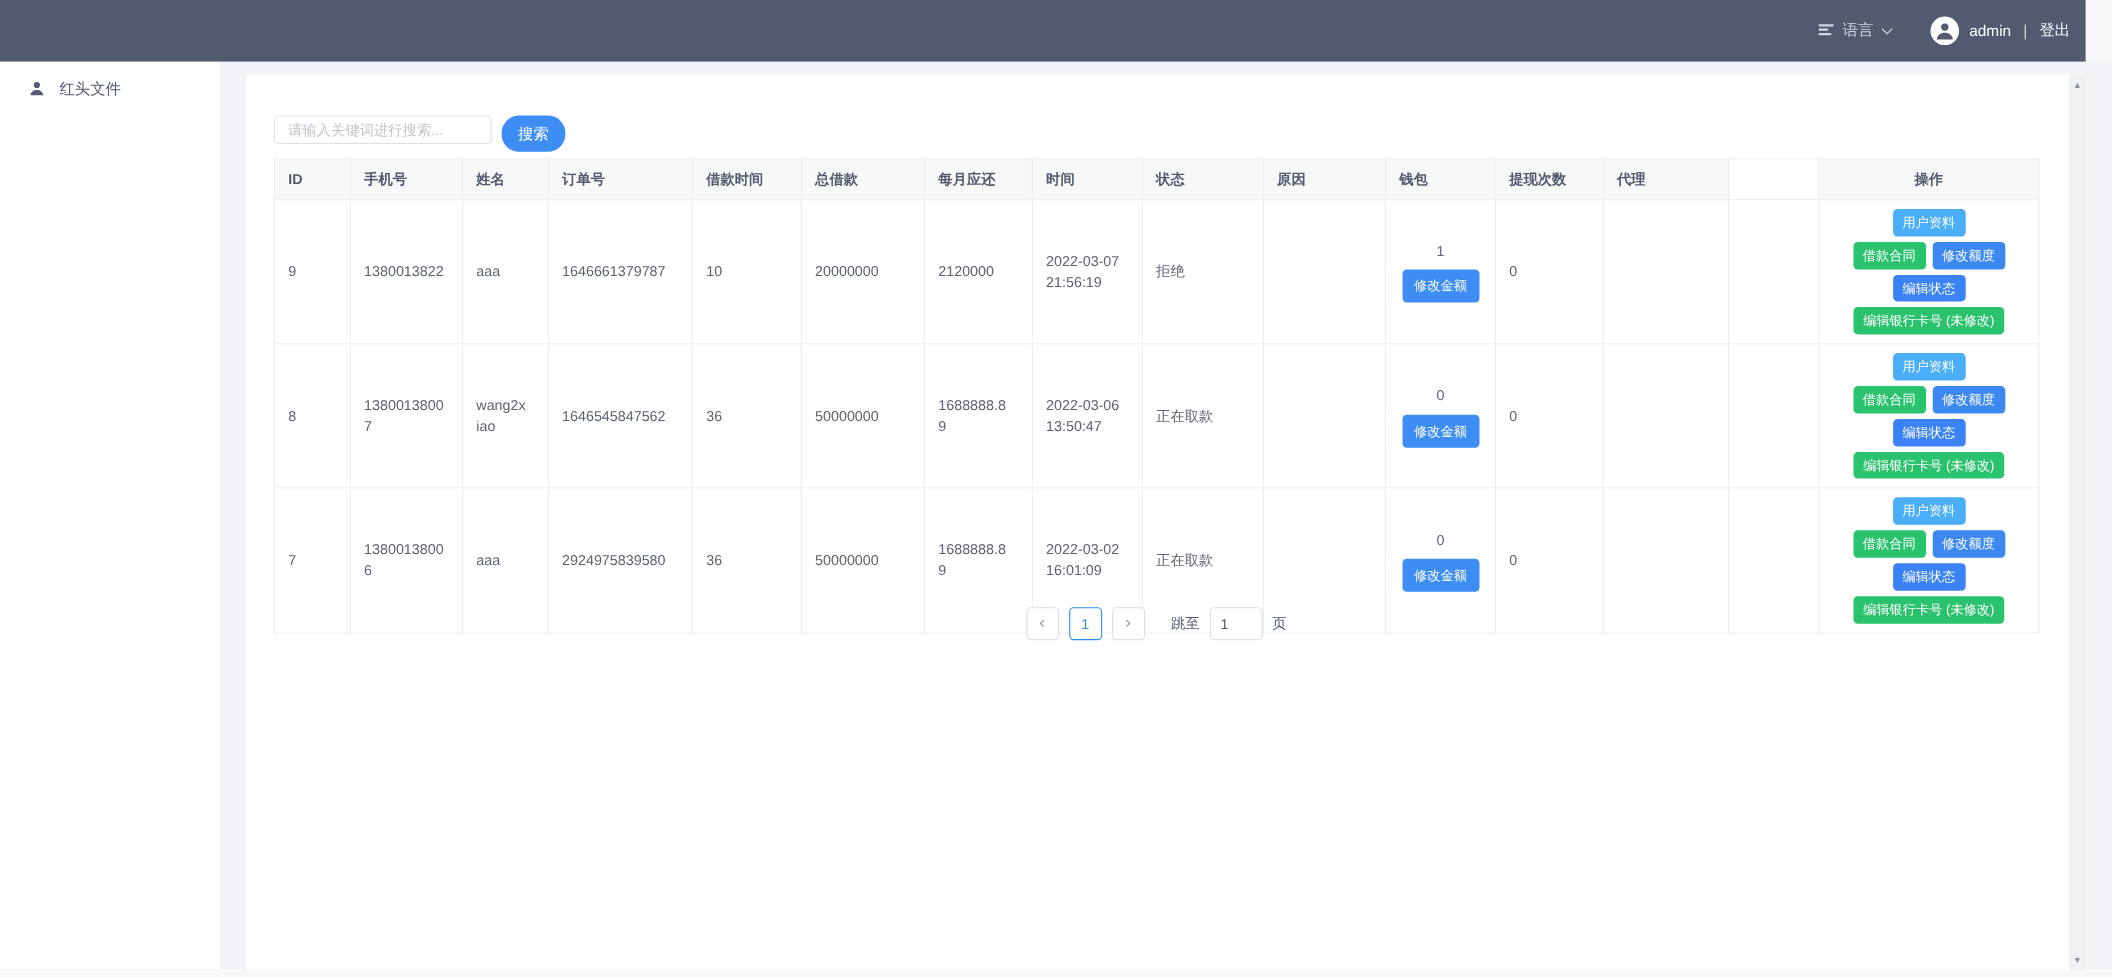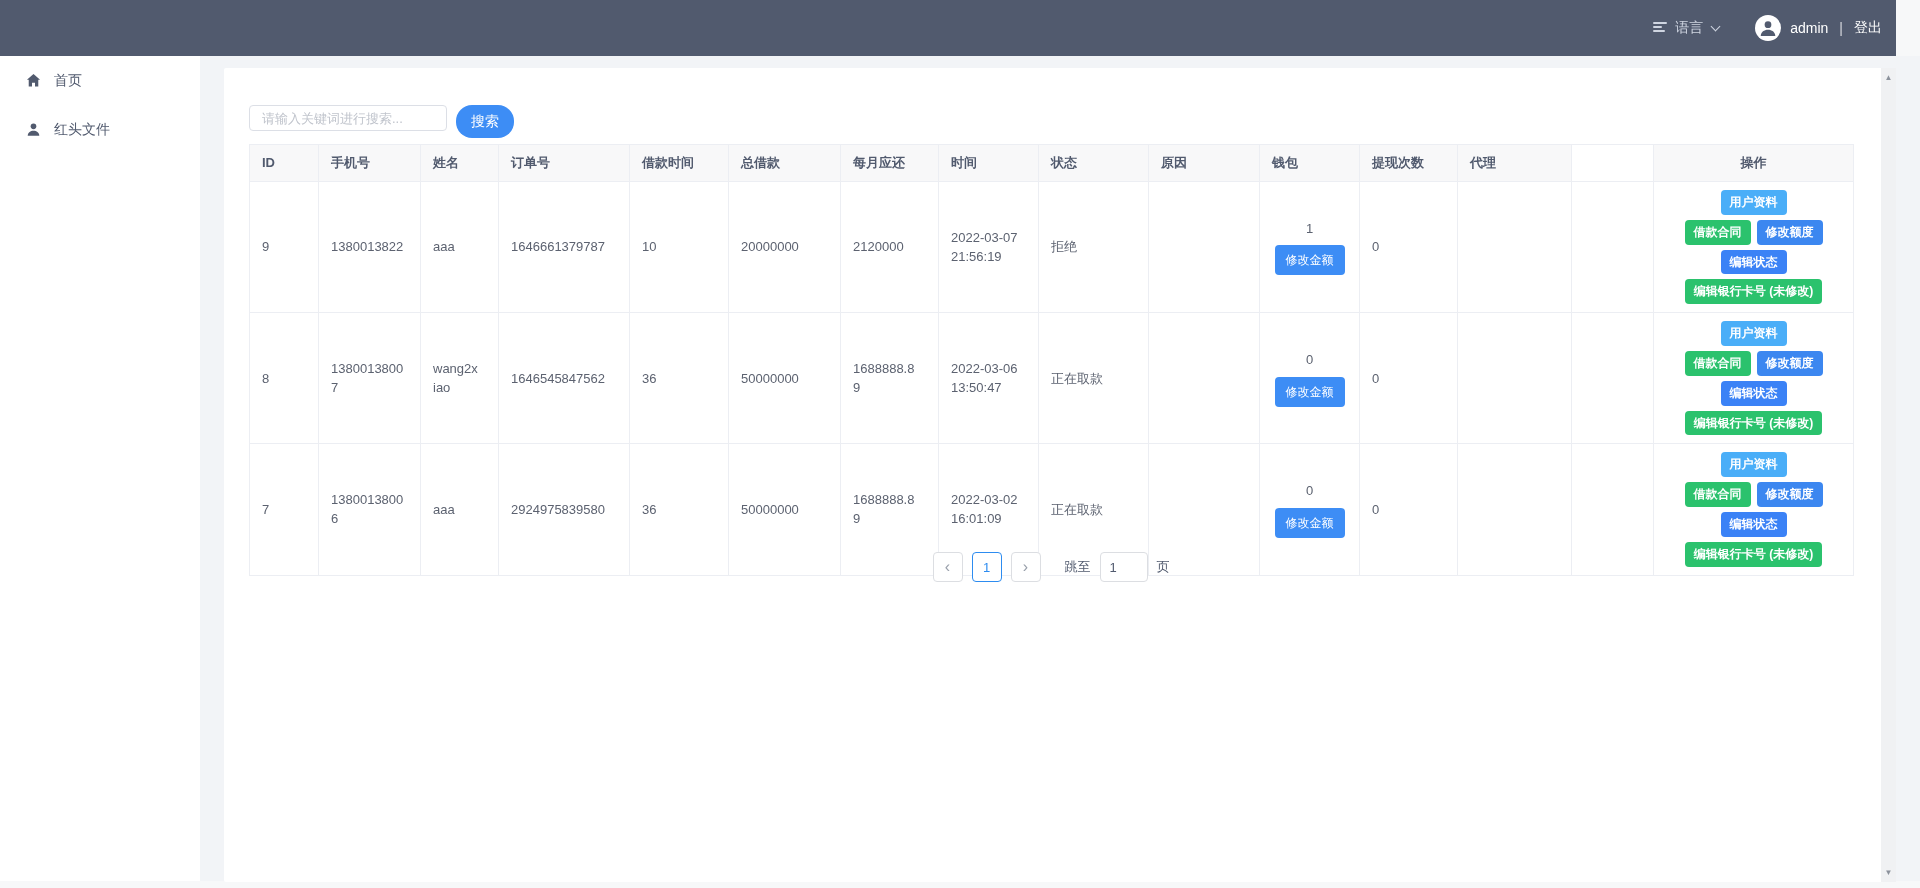--- a/index.html
+++ b/index.html
@@ -93,21 +93,21 @@
   .w76 { display:inline-block; max-width:76px; word-break:break-all; }
   .w64 { display:inline-block; max-width:64px; word-break:break-all; }
   .w46 { display:inline-block; max-width:46px; word-break:break-all; }
 
   .wallet-btn {
     display:inline-block; margin-top:7px; background:#3d8df5; color:#fff;
     font-size:12px; padding:6px 11px; border-radius:4px; cursor:pointer; white-space:nowrap;
   }
 
   .actions { display:flex; flex-direction:column; align-items:center; gap:5px; }
-  .aline { display:flex; gap:6px; justify-content:center;font-weight:bold; }
+  .aline { display:flex; gap:6px; justify-content:center; }
   .abtn {
     color:#fff; font-size:12px; padding:4px 9px; border-radius:4px;
     white-space:nowrap; cursor:pointer; line-height:1.4;
   }
   .abtn.lblue  { background:#4aaef8; }
   .abtn.green  { background:#2bc26d; }
   .abtn.blue   { background:#3c87f0; }
   .abtn.orange { background:#3b82f6; }
 
   
@@ -163,28 +163,20 @@
           </g>
         </svg>
     </div>
     <span class="tb-username">admin</span>
     <span class="tb-sep">|</span>
     <span class="tb-logout">登出</span>
   </div>
 </header>
 
 <nav class="sidebar">
-  <div class="side-item">
-    <span class="sicon">
-      <svg width="15" height="15" viewBox="0 0 16 16">
-          <path fill="#515a6e" d="M8 1 L15 7.2 H13.1 V14.5 H9.6 V10.3 H6.4 V14.5 H2.9 V7.2 H1 Z"></path>
-        </svg>
-    </span>
-    <span>首页</span>
-  </div>
   <div class="side-item">
     <span class="sicon">
       <svg width="15" height="15" viewBox="0 0 16 16">
           <g fill="#515a6e">
             <circle cx="8" cy="4.6" r="3"></circle>
             <path d="M1.8 14.6c.3-3.3 2.9-5.2 6.2-5.2s5.9 1.9 6.2 5.2z"></path>
           </g>
         </svg>
     </span>
     <span>红头文件</span>

